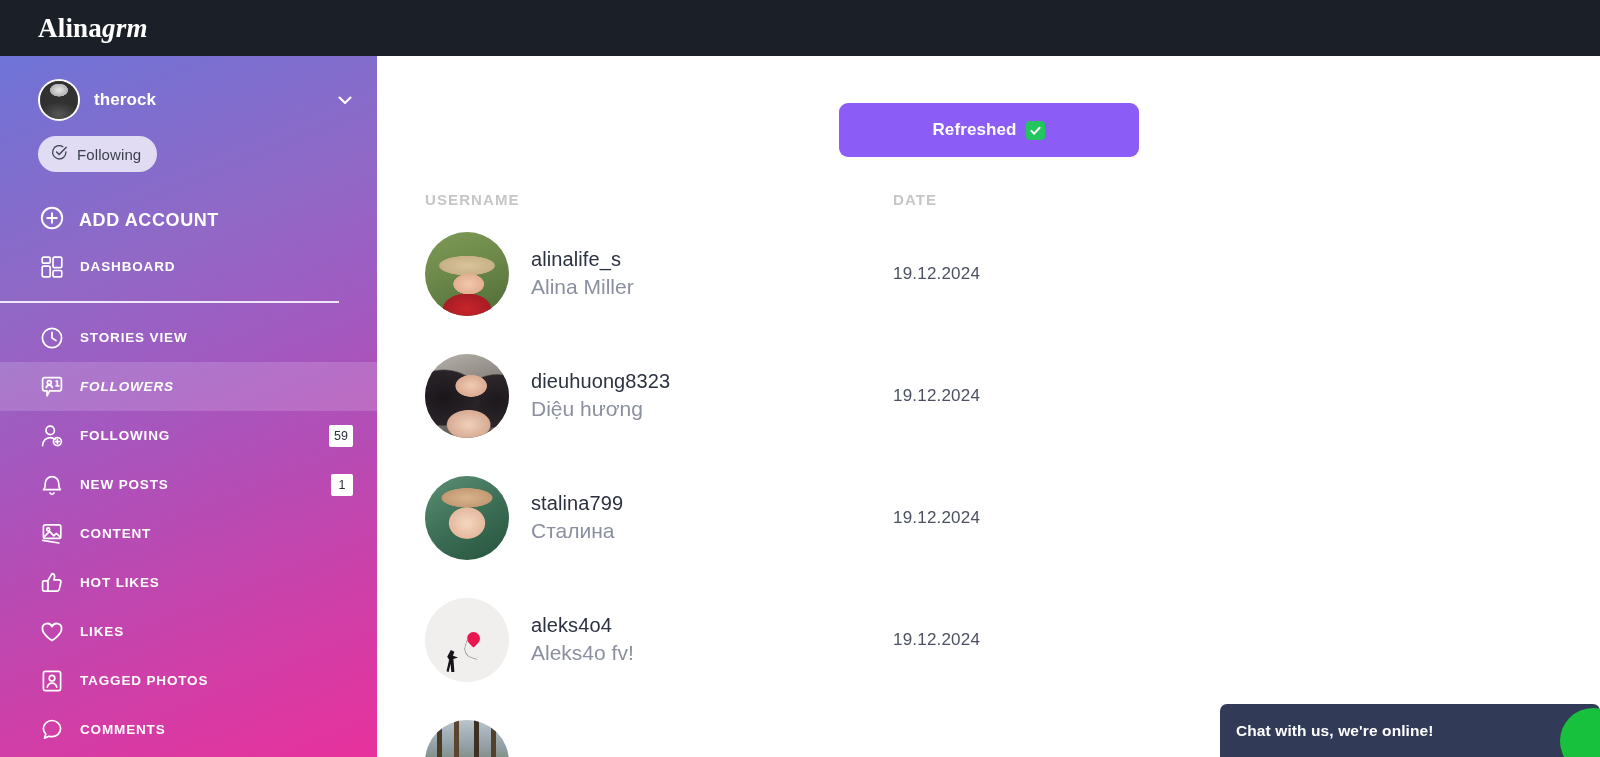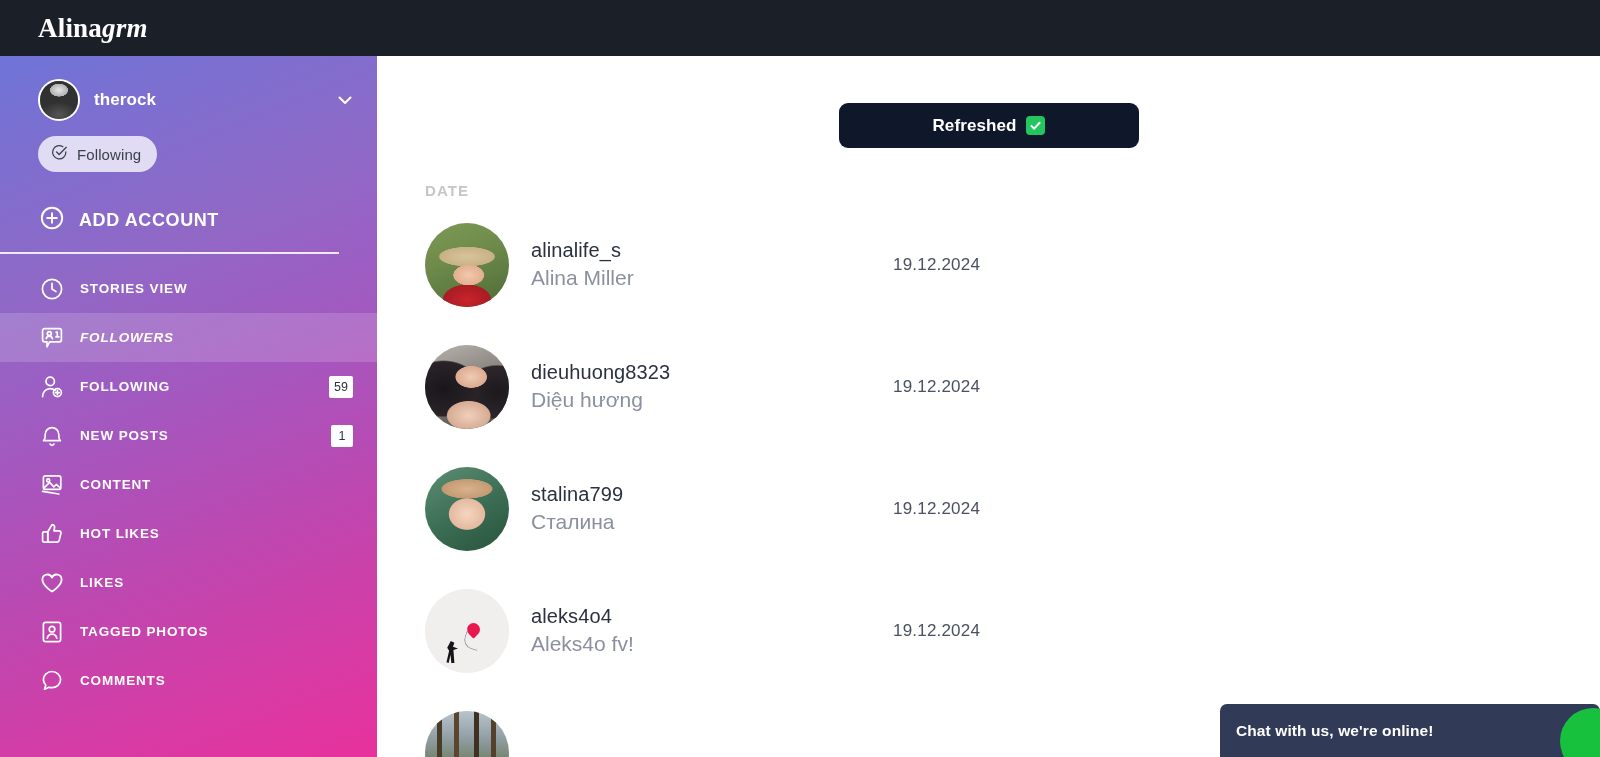--- a/index.html
+++ b/index.html
@@ -140,23 +140,23 @@
   }
   .nav-gap{ height:7px; }
 
   
   .main{
     position:absolute; top:56px; left:377px;
     width:1223px; height:701px; background:#ffffff; overflow:hidden;
   }
   .refresh-wrap{ display:flex; justify-content:center; padding-top:47px; }
   .refresh-btn{
-    background:#0f172a; color:#ffffff;
+    background:#8b5cf6; color:#ffffff;
     border:none; border-radius:9px;
-    width:300px; height:45px;
+    width:300px; height:54px;
     font-family:"Liberation Sans", sans-serif;
     font-size:17px; font-weight:bold; letter-spacing:.1px;
     display:flex; align-items:center; justify-content:center; gap:9px;
     cursor:pointer;
   }
   .check-emoji{
     width:19px; height:19px; border-radius:4px; background:#22c55e;
     display:inline-flex; align-items:center; justify-content:center; flex:none;
   }
 
@@ -292,20 +292,31 @@
         <circle cx="12" cy="12" r="10.2"></circle>
           <path d="M12 7.2v9.6M7.2 12h9.6"></path>
       </svg>
     </span>
     <span>ADD ACCOUNT</span>
   </div>
 
   <div class="nav-gap"></div>
 
   
+  <div class="nav-item">
+    <span class="nicon">
+      <svg width="24" height="24" viewBox="0 0 24 24" fill="none" stroke="#ffffff" stroke-width="1.7">
+        <rect x="2.2" y="2.2" width="8" height="6" rx="1.4"></rect>
+        <rect x="13" y="2.2" width="8.8" height="10.5" rx="1.4"></rect>
+        <rect x="2.2" y="11.2" width="8" height="10.6" rx="1.4"></rect>
+        <rect x="13" y="15.5" width="8.8" height="6.3" rx="1.4"></rect>
+      </svg>
+    </span>
+    <span class="nlabel">DASHBOARD</span>
+  </div>
 
   <div class="divider"></div>
 
   
   <div class="nav-item">
     <span class="nicon">
       <svg width="24" height="24" viewBox="0 0 24 24" fill="none" stroke="#ffffff" stroke-width="1.7" stroke-linecap="round">
         <circle cx="12" cy="12" r="9.6"></circle>
           <path d="M12 6.4V12l4 2.6"></path>
       </svg>
@@ -417,20 +428,21 @@
       <span class="check-emoji">
         <svg width="13" height="13" viewBox="0 0 14 14" fill="none" stroke="#ffffff" stroke-width="2.2" stroke-linecap="round" stroke-linejoin="round">
           <path d="M2.6 7.4 5.6 10.4 11.4 4"></path>
         </svg>
       </span>
     </button>
   </div>
 
   <div class="table">
     <div class="thead">
+      <div class="th username">USERNAME</div>
       <div class="th">DATE</div>
     </div>
 
     <div class="row">
       <div class="cell-user">
         <div class="av">
             <div class="art1"></div>
           </div>
         <div class="av-txt">
           <div class="u-name">alinalife_s</div>

